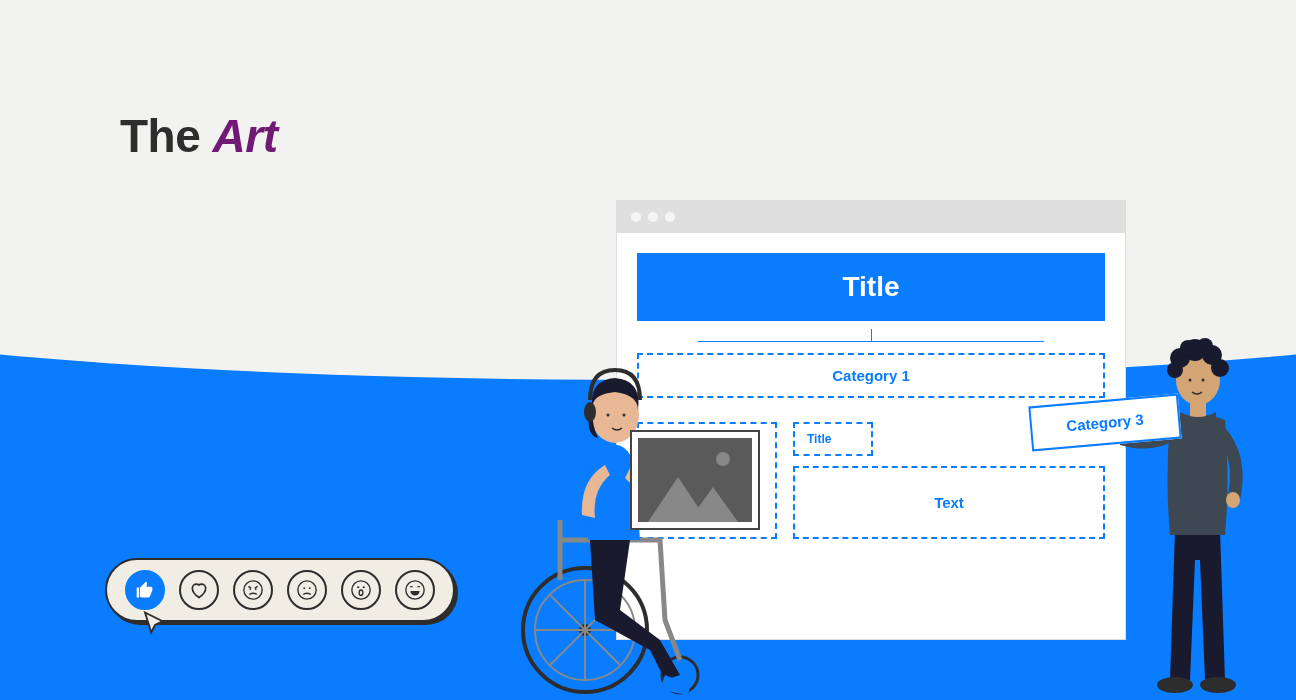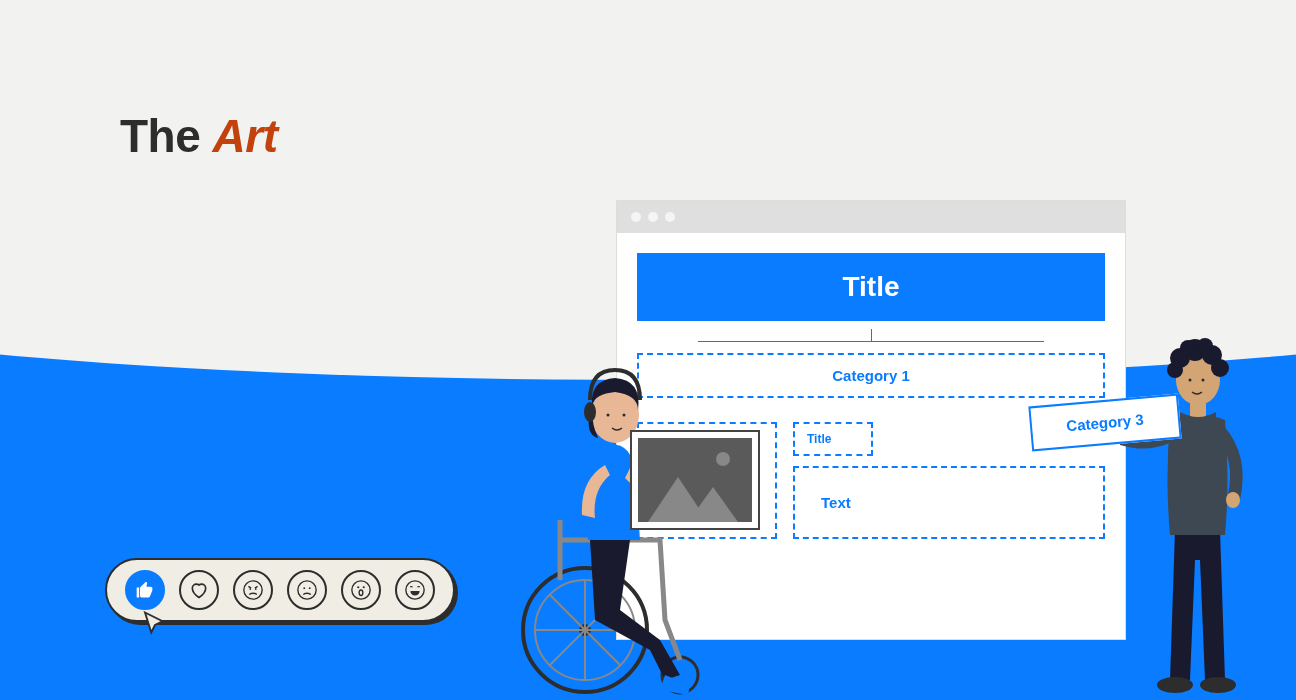--- a/index.html
+++ b/index.html
@@ -45,21 +45,21 @@
       position: absolute;
       top: 105px;
       left: 120px;
       font-size: 46px;
       font-weight: 900;
       color: #2d2d2d;
       line-height: 1.35;
       letter-spacing: -0.5px;
     }
     .heading .accent {
-      color: #c2410c;
+      color: #701a75;
       font-style: italic;
       font-weight: 900;
     }
     
     
     .reaction-bar {
       position: absolute;
       bottom: 78px;
       left: 105px;
       background: #f0ede4;
@@ -211,21 +211,21 @@
       font-size: 12px;
       padding: 8px 12px;
       width: 80px;
       background: #fff;
     }
     .wf-text {
       border: 2px dashed #0a7cff;
       color: #0a7cff;
       font-weight: 700;
       font-size: 15px;
-      text-align: left;
+      text-align: center;
       padding: 26px;
       background: #fff;
     }
     
     
     .person-1 {
       position: absolute;
       top: 340px;
       left: 510px;
       width: 250px;

